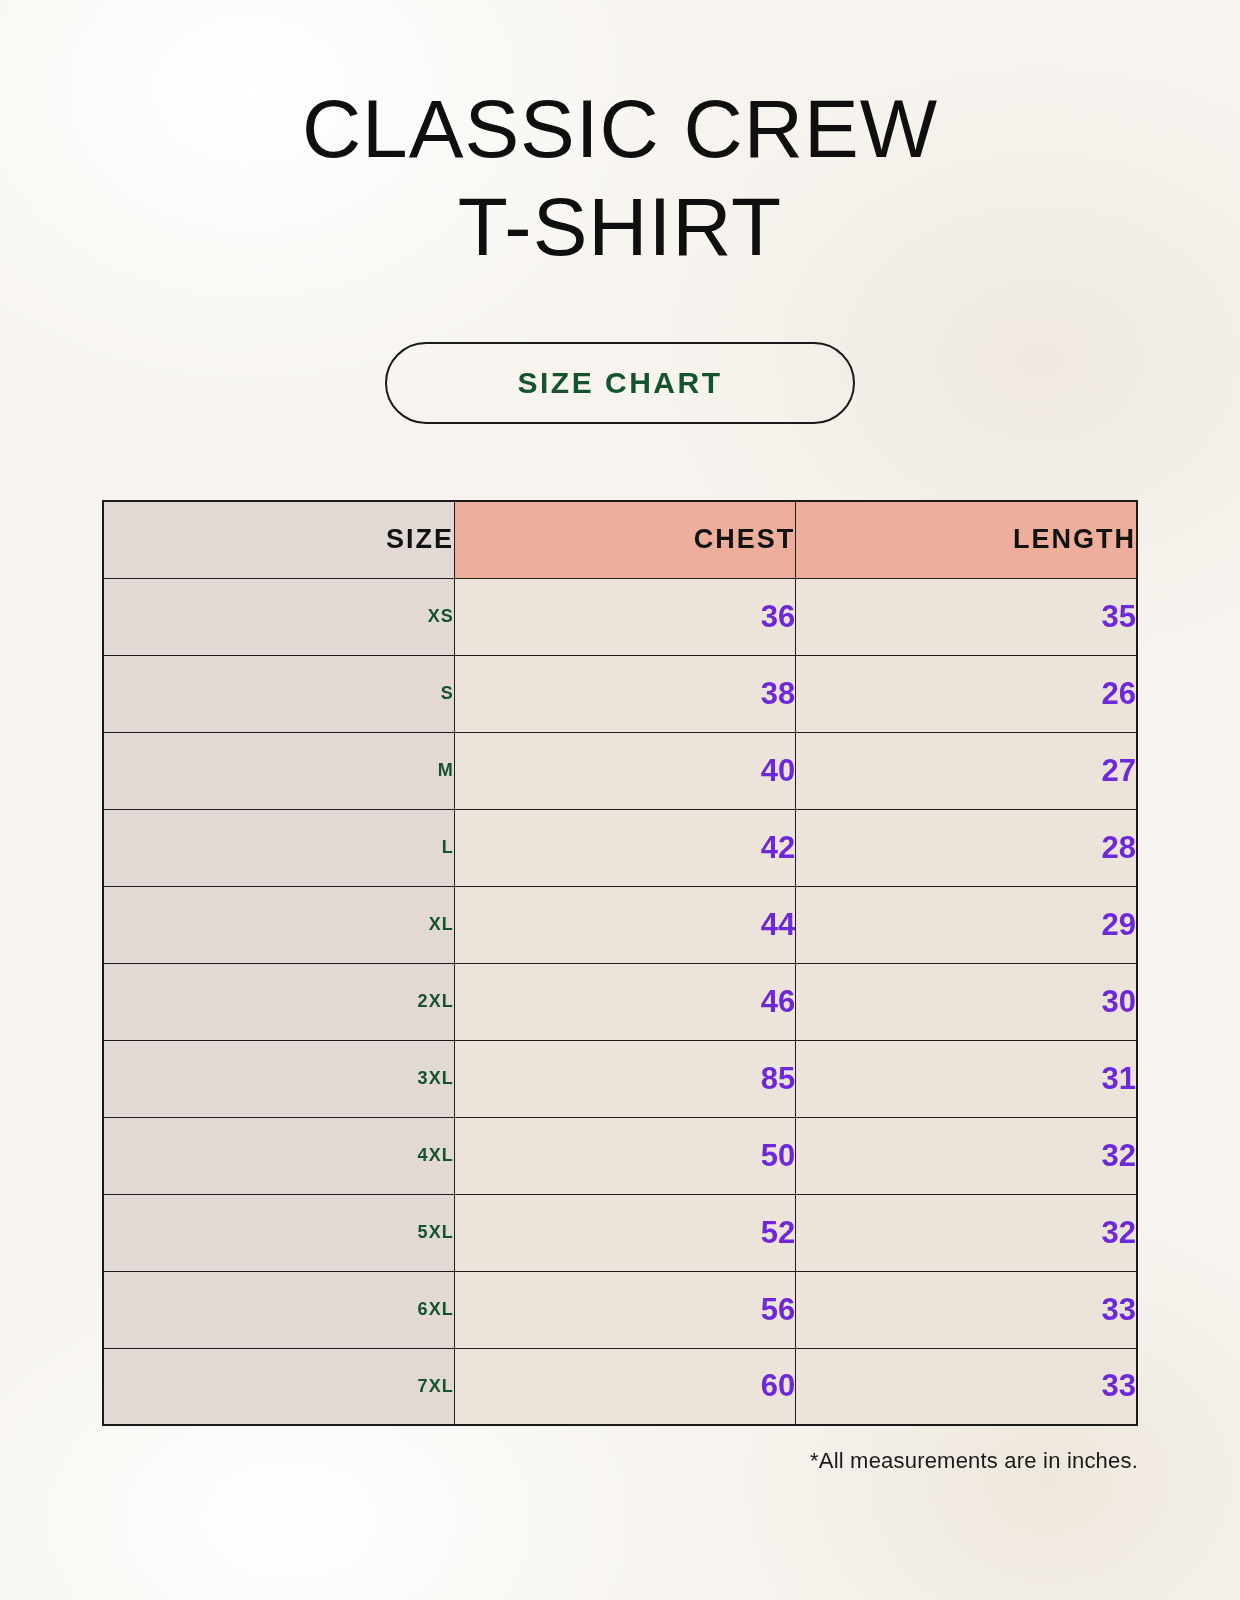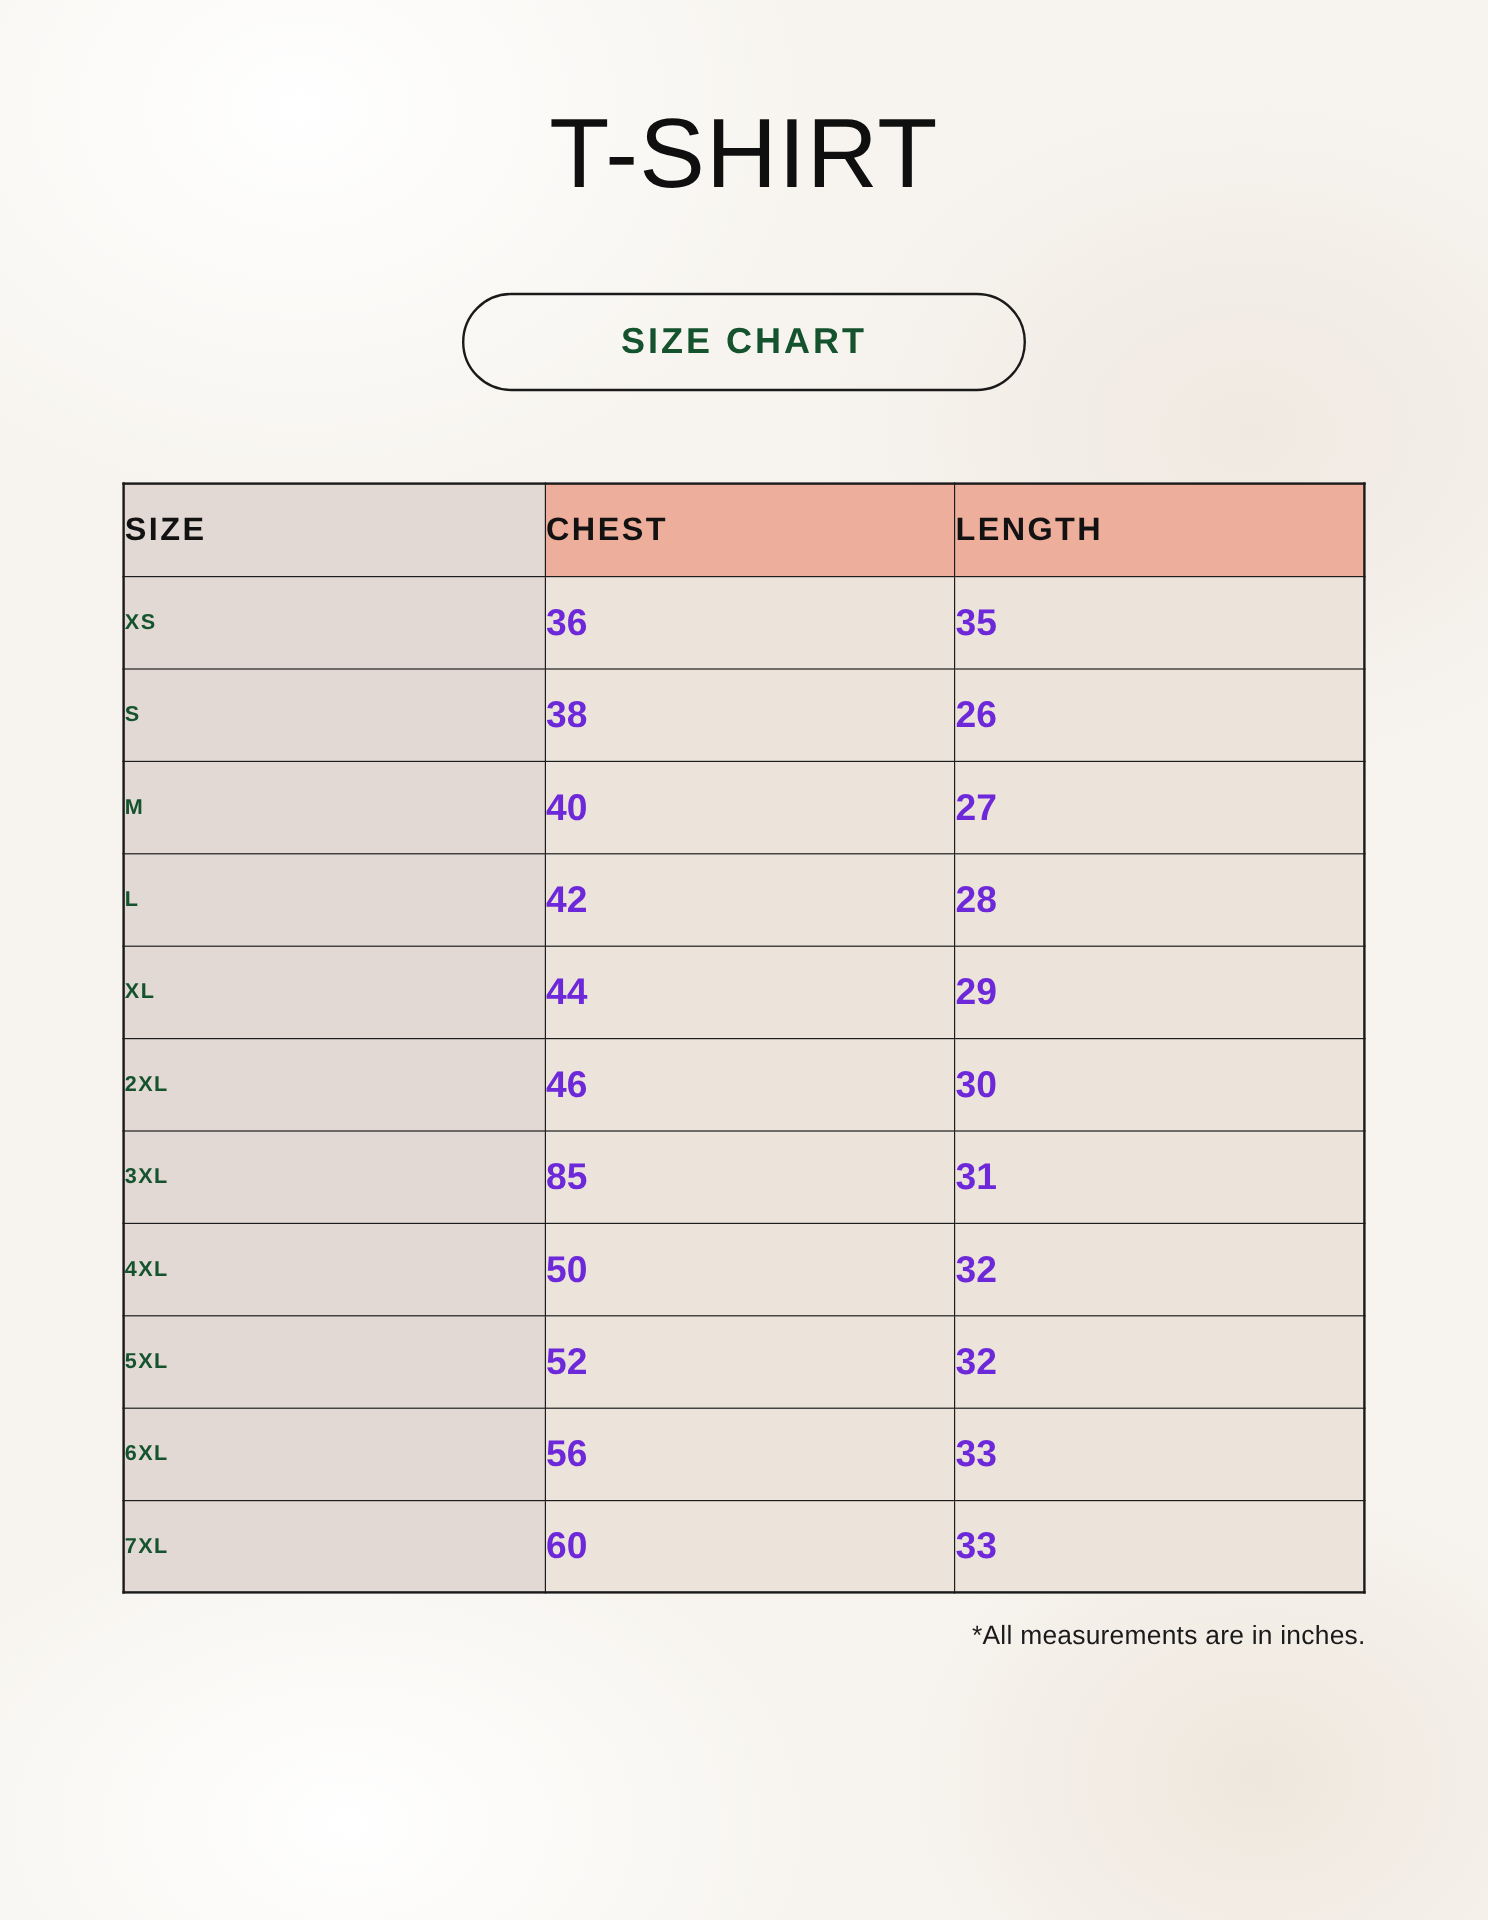--- a/index.html
+++ b/index.html
@@ -56,21 +56,21 @@
   .title {
     margin-top: 88px;
     width: 1040px;
     text-align: center;
     font-size: 82px;
     line-height: 1.0;
     letter-spacing: 1px;
     font-weight: 400;
     color: #0f0f0f;
   }
-  .title .line2 { display: block; }
+  .title .line2 { display: block; margin-top: 16px; }
 
   .pill {
     margin-top: 74px;
     width: 470px;
     height: 82px;
     border: 2px solid #1a1a1a;
     border-radius: 41px;
     display: flex;
     align-items: center;
     justify-content: center;
@@ -94,21 +94,21 @@
   }
 
   table.size-table col.c-size   { width: 34%; }
   table.size-table col.c-chest  { width: 33%; }
   table.size-table col.c-length { width: 33%; }
 
   table.size-table th,
   table.size-table td {
     border: 1.5px solid #1d1d1d;
     height: 77px;
-    text-align: left;
+    text-align: right;
     vertical-align: middle;
     margin-left: 32px;
   }
 
   thead th {
     font-size: 27px;
     font-weight: 700;
     letter-spacing: 2px;
     color: #121212;
   }
@@ -144,20 +144,21 @@
 <body>
 
 <div class="bg-wash wash-1"></div>
 <div class="bg-wash wash-2"></div>
 <div class="bg-wash wash-3"></div>
 <div class="bg-wash wash-4"></div>
 
 <div class="page">
 
   <h1 class="title">
+    <span class="line1">CLASSIC CREW</span>
     <span class="line2">T-SHIRT</span>
   </h1>
 
   <div class="pill">
     <span>SIZE CHART</span>
   </div>
 
   <div class="table-wrap">
     <table class="size-table">
       <colgroup>

